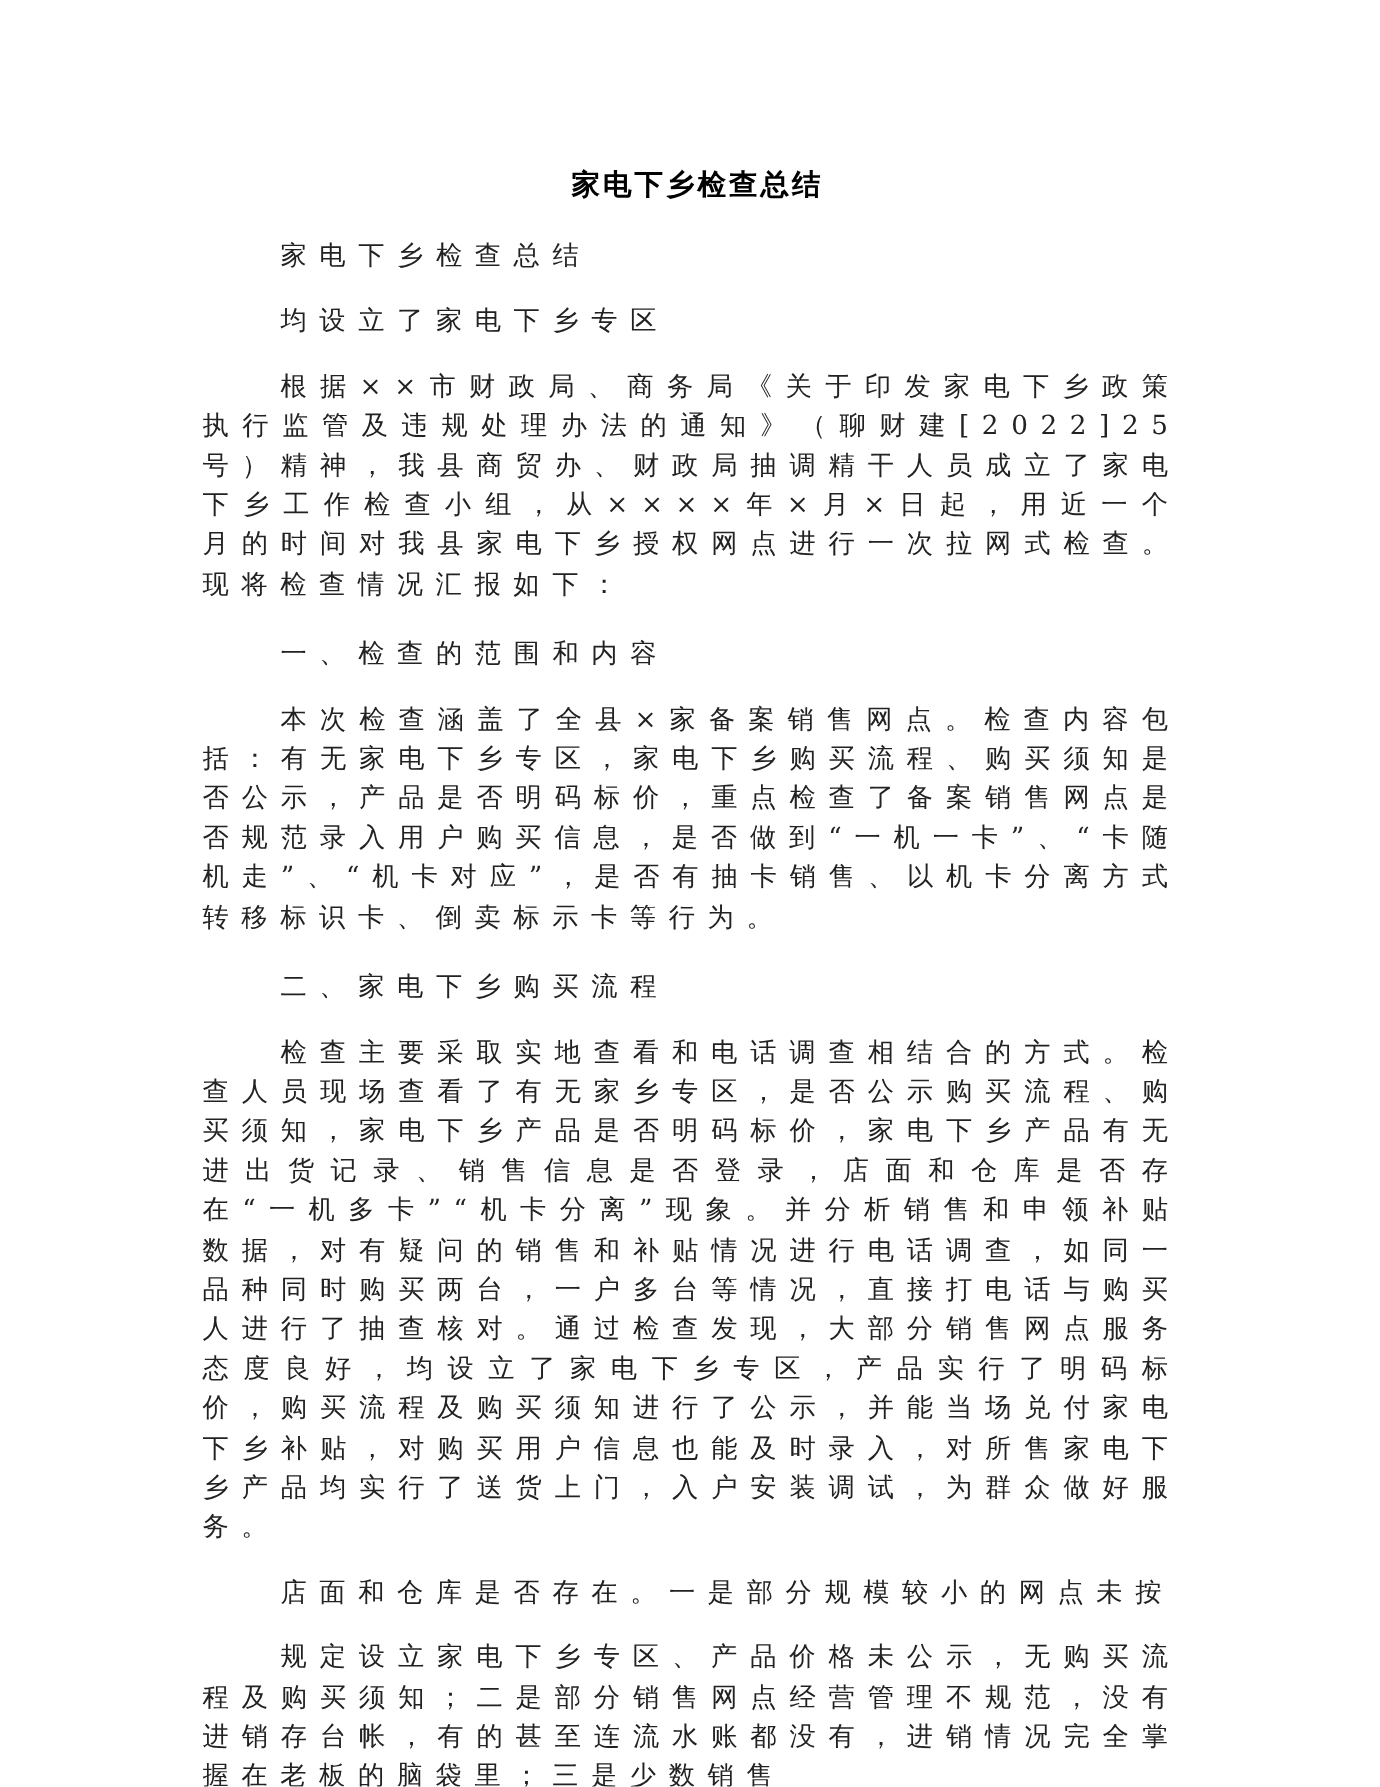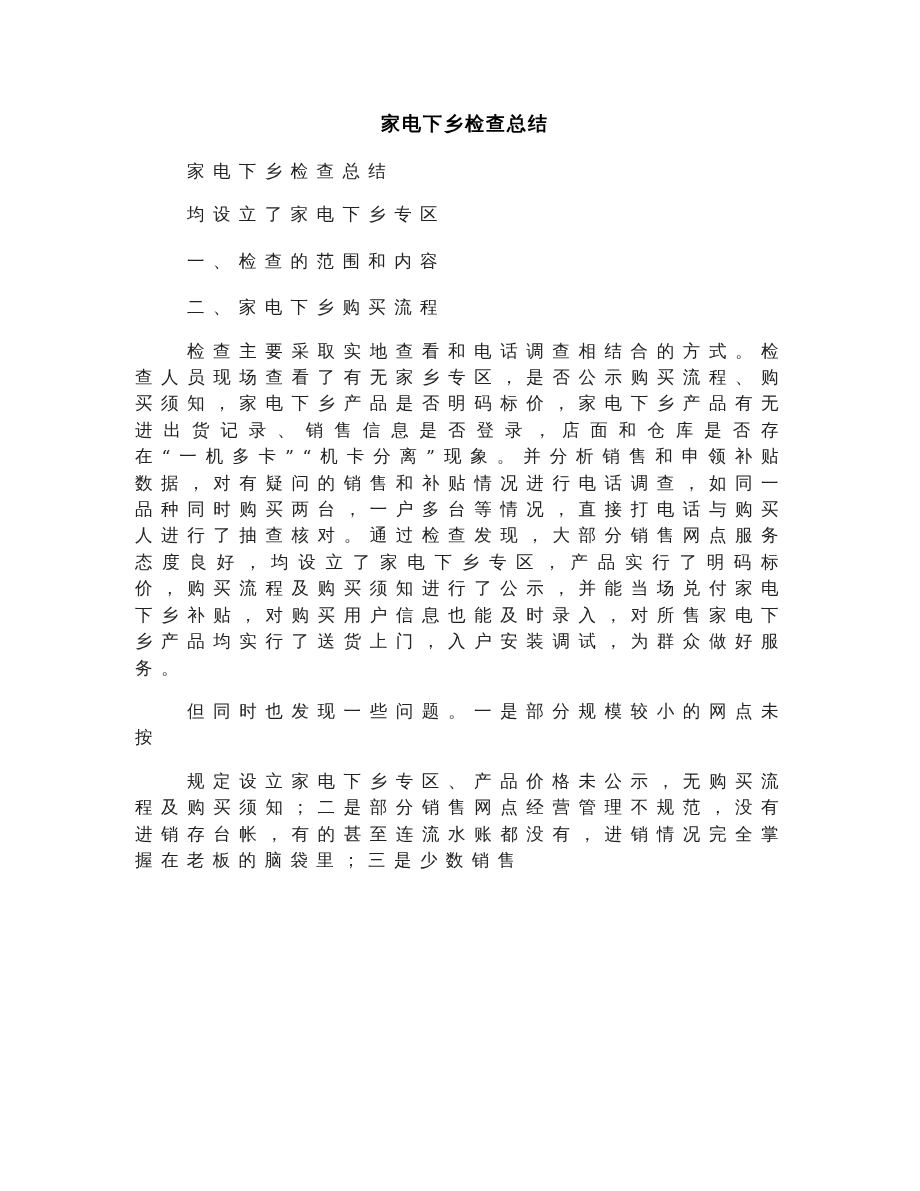--- a/index.html
+++ b/index.html
@@ -49,18 +49,20 @@
     }
   </style>
 </head>
 <body>
 
 <div class="page">
   <div class="title">家电下乡检查总结</div>
 
   <p class="para">家电下乡检查总结</p>
   <p class="para">均设立了家电下乡专区</p>
+  <p class="para">根据××市财政局、商务局《关于印发家电下乡政策执行监管及违规处理办法的通知》（聊财建[2022]25号）精神，我县商贸办、财政局抽调精干人员成立了家电下乡工作检查小组，从××××年×月×日起，用近一个月的时间对我县家电下乡授权网点进行一次拉网式检查。现将检查情况汇报如下：</p>
   <p class="para heading">一、检查的范围和内容</p>
+  <p class="para">本次检查涵盖了全县×家备案销售网点。检查内容包括：有无家电下乡专区，家电下乡购买流程、购买须知是否公示，产品是否明码标价，重点检查了备案销售网点是否规范录入用户购买信息，是否做到“一机一卡”、“卡随机走”、“机卡对应”，是否有抽卡销售、以机卡分离方式转移标识卡、倒卖标示卡等行为。</p>
   <p class="para heading">二、家电下乡购买流程</p>
   <p class="para">检查主要采取实地查看和电话调查相结合的方式。检查人员现场查看了有无家乡专区，是否公示购买流程、购买须知，家电下乡产品是否明码标价，家电下乡产品有无进出货记录、销售信息是否登录，店面和仓库是否存在“一机多卡”“机卡分离”现象。并分析销售和申领补贴数据，对有疑问的销售和补贴情况进行电话调查，如同一品种同时购买两台，一户多台等情况，直接打电话与购买人进行了抽查核对。通过检查发现，大部分销售网点服务态度良好，均设立了家电下乡专区，产品实行了明码标价，购买流程及购买须知进行了公示，并能当场兑付家电下乡补贴，对购买用户信息也能及时录入，对所售家电下乡产品均实行了送货上门，入户安装调试，为群众做好服务。</p>
-  <p class="para">但同时也发现一些问题。一是部分规模较小的网点未按</p>
+  <p class="para">店面和仓库是否存在。一是部分规模较小的网点未按</p>
   <p class="para">规定设立家电下乡专区、产品价格未公示，无购买流程及购买须知；二是部分销售网点经营管理不规范，没有进销存台帐，有的甚至连流水账都没有，进销情况完全掌握在老板的脑袋里；三是少数销售</p>
 </div>
 
 </body></html>

